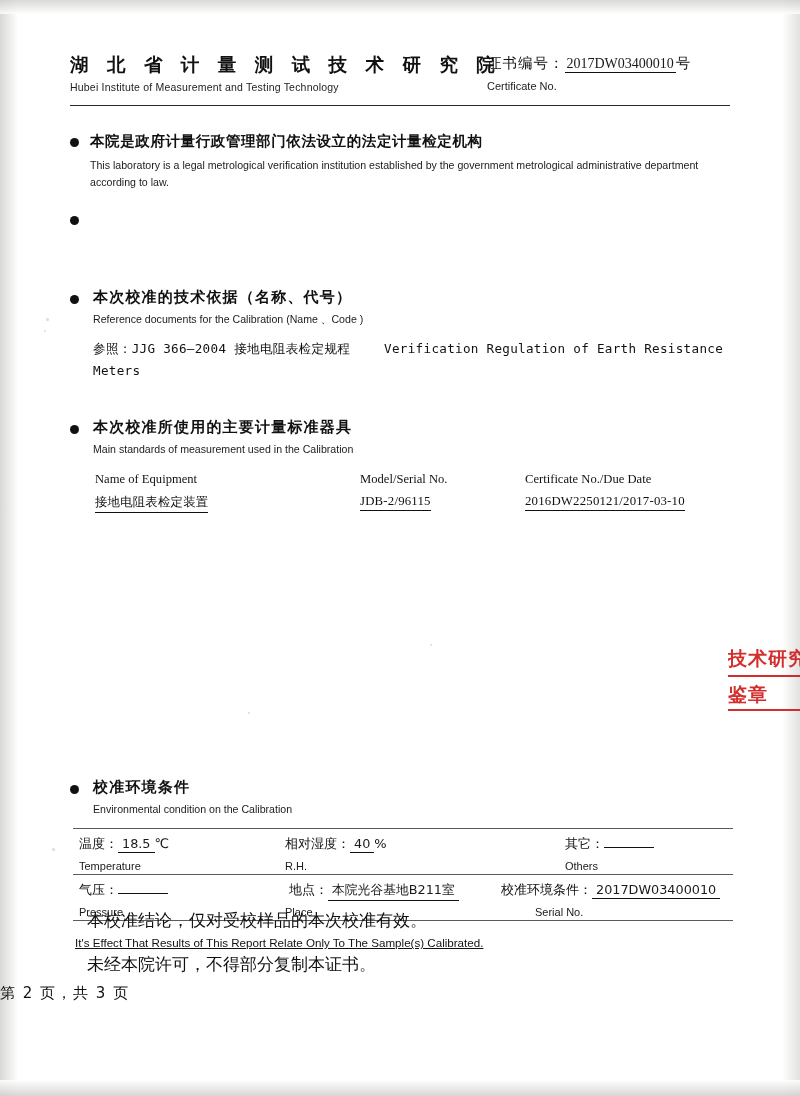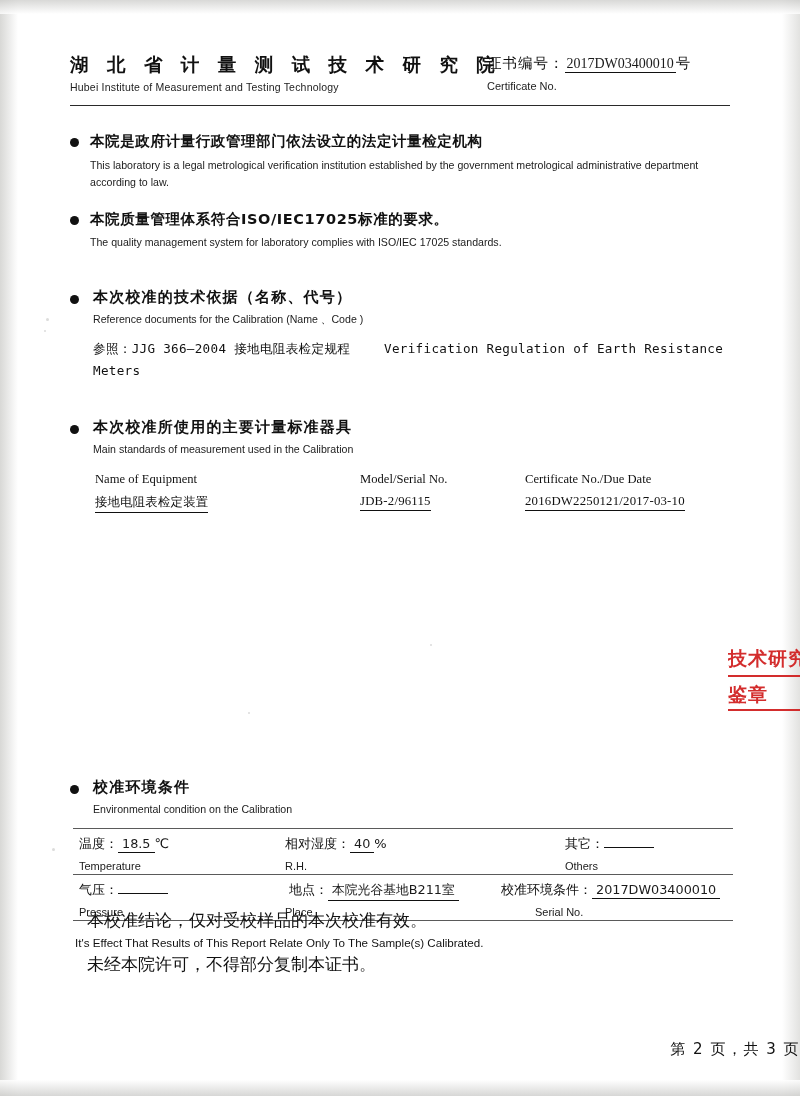--- a/index.html
+++ b/index.html
@@ -227,28 +227,29 @@
   .note .n-cn {
     font-family: Liberation Serif, serif;
     font-size: 17px;
     line-height: 1.55;
     margin-left: 12px;
   }
   .note .n-en {
     font-family: "Liberation Sans", sans-serif;
     font-size: 11.6px;
     line-height: 1.5;
+    text-decoration: underline;
   }
 
   
   .page-foot {
     position: absolute;
-    left: 0; top: 1040px;
+    left: 0; top: 984px;
     width: 800px;
-    text-align: right;
+    text-align: left;
     font-family: "DejaVu Sans", sans-serif;
     font-size: 15px;
     letter-spacing: 1.5px;
     color: #111;
   }
 
   
   .speck { position:absolute; background:#b9b9b7; border-radius:50%; opacity:.5; }
 </style>
 </head>
@@ -275,24 +276,20 @@
   </div>
   <div class="cert-no-en">Certificate No.</div>
 
   <div class="bullet" style="left:70px; top:138px;"></div>
   <div class="sec1">
     <div class="cn-line">本院是政府计量行政管理部门依法设立的法定计量检定机构</div>
     <div class="en-line">This laboratory is a legal metrological verification institution established by the government metrological administrative department according to law.</div>
   </div>
 
   <div class="bullet" style="left:70px; top:216px;"></div>
-  <div class="sec2">
-    <div class="cn-line">本院质量管理体系符合ISO/IEC17025标准的要求。</div>
-    <div class="en-line">The quality management system for laboratory complies with ISO/IEC 17025 standards.</div>
-  </div>
 
   <div class="bullet" style="left:70px; top:295px;"></div>
   <div class="sec3">
     <div class="cn-line">本次校准的技术依据（名称、代号）</div>
     <div class="en-line">Reference documents for the Calibration (Name 、Code )</div>
   </div>
   <div class="ref-body">
     <span>参照：JJG  366—2004 接地电阻表检定规程</span>
     <span style="display:inline-block; width:26px;"></span><span>Verification Regulation of Earth Resistance Meters</span>
   </div>

